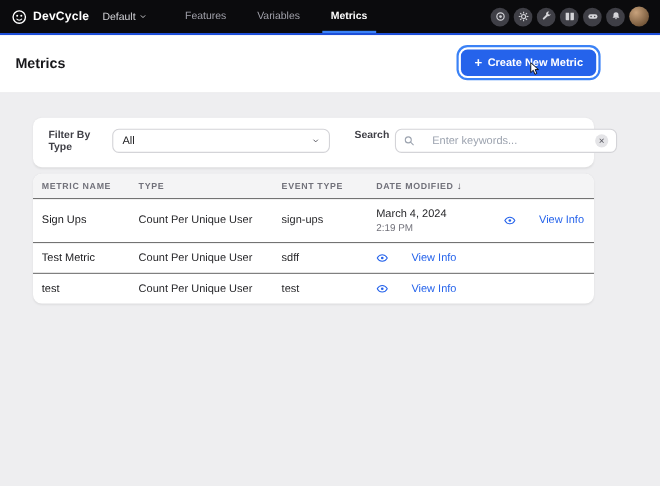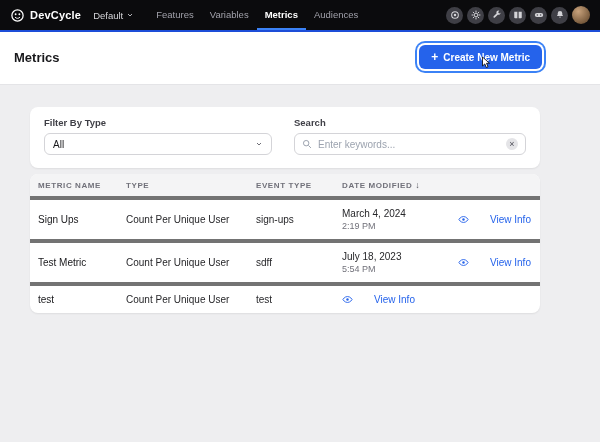--- a/index.html
+++ b/index.html
@@ -10,21 +10,21 @@
   .navbar { height:30px; background:#0b0b0d; display:flex; align-items:center;
             padding:0 10px; color:#e4e4e7; }
   .brand { display:flex; align-items:center; gap:5px; color:#fff; }
   .brand-logo { width:15px; height:15px; color:#fff; }
   .brand-name { font-size:11px; font-weight:700; letter-spacing:.2px; }
   .project-sel { display:flex; align-items:center; gap:3px; margin-left:12px;
                  font-size:9.5px; color:#d4d4d8; cursor:pointer; }
   .chev { width:8px; height:8px; }
   .nav-items { display:flex; margin-left:14px; height:30px; }
   .nav-item { display:flex; align-items:center; padding:0 8px; font-size:9.5px;
-              color:#a1a1aa; height:30px; border-bottom:2px solid transparent; cursor:pointer; }
+              color:#a1a1aa; height:30px; border-bottom:2px solid transparent; cursor:pointer;margin-left:12px; }
   .nav-item.active { color:#fff; border-bottom-color:#3b82f6; font-weight:600; }
   .nav-right { margin-left:auto; display:flex; align-items:center; gap:4px; }
   .nav-icon { width:17px; height:17px; border-radius:50%; background:#3f3f46;
               display:flex; align-items:center; justify-content:center; color:#d4d4d8; cursor:pointer; }
   .nav-icon svg { width:10px; height:10px; }
   .avatar { width:18px; height:18px; border-radius:50%; cursor:pointer;
             background:radial-gradient(circle at 35% 30%, #c8a27c, #7a5c3e 70%, #4e3a25); }
 
   .accent-line { height:2px; background:#1d4ed8; }
 
@@ -39,43 +39,43 @@
                 font-family:"Liberation Sans", sans-serif; }
   .plus { font-size:12px; font-weight:700; line-height:1; }
   .cursor-svg { position:absolute; right:108px; top:24px; width:12px; height:14px; pointer-events:none; }
 
   
   .content { padding:22px 0 0 30px; width:540px; }
   .card { width:510px; background:#fff; border-radius:8px;
           box-shadow:0 1px 2px rgba(0,0,0,.07); }
 
   .filter-card { display:flex; gap:22px; padding:10px 14px 13px 14px; }
-  .field-group { display:flex; flex-direction:column; gap:5px; }
+  .field-group { display:flex; flex-direction:row; gap:5px; }
   .field-label { font-size:9.5px; font-weight:600; color:#3f3f46; }
   .select-box { width:228px; height:22px; border:1px solid #d4d4d8; border-radius:6px;
                 display:flex; align-items:center; justify-content:space-between;
                 padding:0 8px; font-size:10px; color:#18181b; cursor:pointer; background:#fff; }
   .select-box .chev { color:#52525b; }
   .search-group { flex:1; }
   .search-box { height:22px; border:1px solid #d4d4d8; border-radius:6px; display:flex;
-                align-items:center; padding:0 7px; gap:6px; background:#fff; }
+                align-items:center; padding:0 7px; gap:16px; background:#fff; }
   .search-box svg { width:10px; height:10px; color:#9ca3af; flex:none; }
   .search-box input { border:none; outline:none; flex:1; font-size:10px; color:#18181b;
                       font-family:"Liberation Sans", sans-serif; background:transparent; }
   .search-box input::placeholder { color:#9ca3af; }
   .clear-btn { width:12px; height:12px; border-radius:50%; background:#e4e4e7; color:#52525b;
                font-size:9px; line-height:12px; text-align:center; cursor:pointer; flex:none; }
 
   
   .table-card { margin-top:6px; overflow:hidden; }
   .t-row { display:grid; grid-template-columns:88px 130px 86px 116px 1fr; align-items:center; }
   .t-head { background:#f4f4f5; }
   .t-head .t-cell { font-size:8px; font-weight:700; letter-spacing:.6px; text-transform:uppercase;
                     color:#71717a; padding:6px 8px; display:flex; align-items:center; gap:3px; }
-  .t-body .t-row { border-top:4px solid #737373; }
+  .t-body .t-row { border-top:1px solid #737373; }
   .t-cell { padding:8px; font-size:10px; color:#27272a; }
   .cell-name { color:#18181b; }
   .date-line1 { font-size:10px; color:#27272a; }
   .date-line2 { font-size:9px; color:#71717a; margin-top:2px; }
   .view-info { display:flex; align-items:center; gap:21px; color:#2563eb; font-weight:400;
                font-size:10px; cursor:pointer;text-align:center; }
   .view-info svg { width:11px; height:11px; }
   .sort-arrow { font-size:9px; color:#52525b; }
 </style>
 </head>
@@ -102,23 +102,20 @@
   <div class="nav-items">
     <div class="nav-item">
         <span>Features</span>
       </div>
     <div class="nav-item">
         <span>Variables</span>
       </div>
     <div class="nav-item active">
         <span>Metrics</span>
       </div>
-    <div class="nav-item">
-        <span>Audiences</span>
-      </div>
   </div>
 
   <div class="nav-right">
     <div class="nav-icon">
       <svg viewBox="0 0 24 24">
         <circle cx="12" cy="12" r="8" fill="none" stroke="currentColor" stroke-width="2.5"></circle>
         <circle cx="12" cy="12" r="3" fill="currentColor"></circle>
       </svg>
     </div>
     <div class="nav-icon">
@@ -237,24 +234,20 @@
             <span>View Info</span>
           </div>
         </div>
       </div>
 
       <div class="t-row">
         <div class="t-cell cell-name">Test Metric</div>
         <div class="t-cell">Count Per Unique User</div>
         <div class="t-cell">sdff</div>
         <div class="t-cell">
-          <div class="date-line1">July 18, 2023</div>
-          <div class="date-line2">5:54 PM</div>
-        </div>
-        <div class="t-cell">
           <div class="view-info">
             <svg viewBox="0 0 24 24">
               <path d="M2 12s3.5-6.5 10-6.5S22 12 22 12s-3.5 6.5-10 6.5S2 12 2 12z" fill="none" stroke="currentColor" stroke-width="2"></path>
               <circle cx="12" cy="12" r="2.6" fill="currentColor"></circle>
             </svg>
             <span>View Info</span>
           </div>
         </div>
       </div>
 

